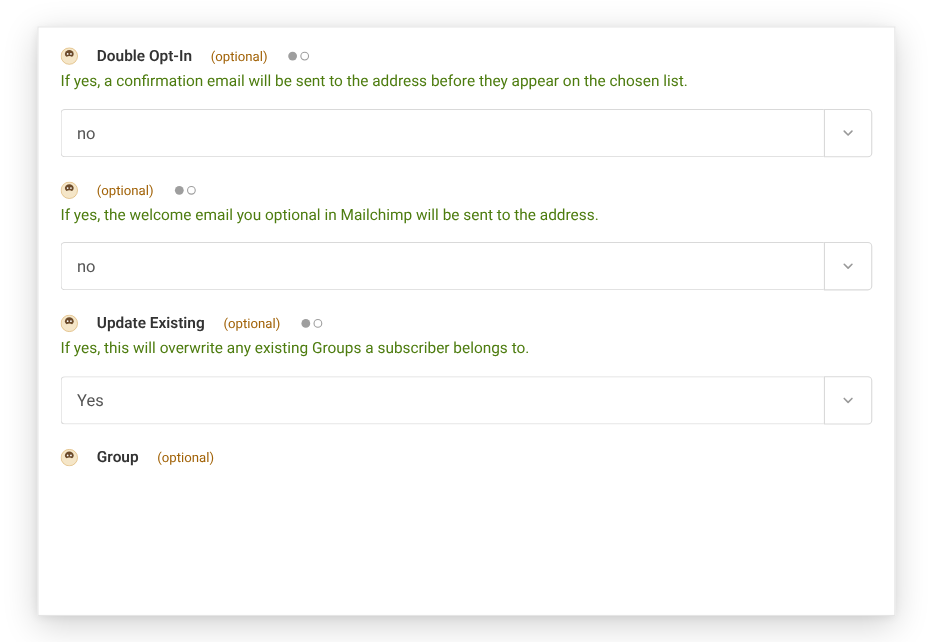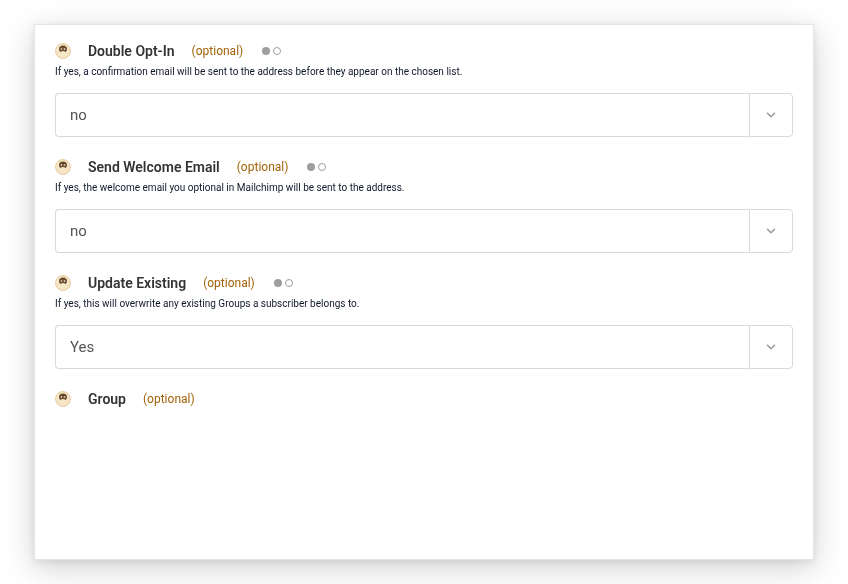--- a/index.html
+++ b/index.html
@@ -65,22 +65,22 @@
       background: #9e9e9e;
     }
     .dot-empty {
       width: 8px;
       height: 8px;
       border-radius: 50%;
       border: 1px solid #9e9e9e;
       background: transparent;
     }
     .help-text {
-      font-size: 10px;
-      color: #0f172a;
+      font-size: 14px;
+      color: #4d7c0f;
       margin-bottom: 14px;
       line-height: 1.4;
     }
     .select-wrap {
       display: flex;
       width: 100%;
     }
     .select-body {
       flex: 1;
       height: 44px;
@@ -174,21 +174,20 @@
 
   <div class="field">
     <div class="label-row">
       <svg class="mc-icon" viewBox="0 0 16 16">
         <circle cx="8" cy="8" r="7.5" fill="#f5e6c8" stroke="#d4a556" stroke-width="0.5"></circle>
         <ellipse cx="8" cy="6" rx="4" ry="3.5" fill="#6b4a2a"></ellipse>
         <circle cx="6.5" cy="6" r="0.8" fill="#fff"></circle>
         <circle cx="9.5" cy="6" r="0.8" fill="#fff"></circle>
         <ellipse cx="8" cy="10.5" rx="3" ry="2.5" fill="#f5e6c8"></ellipse>
       </svg>
-      <span class="label-text">Send Welcome Email</span>
       <span class="optional">(optional)</span>
       <span class="dots">
         <span class="dot-filled"></span>
         <span class="dot-empty"></span>
       </span>
     </div>
     <div class="help-text">If yes, the welcome email you optional in Mailchimp will be sent to the address.</div>
     <div class="select-wrap">
       <div class="select-body">no</div>
       <div class="select-caret">

